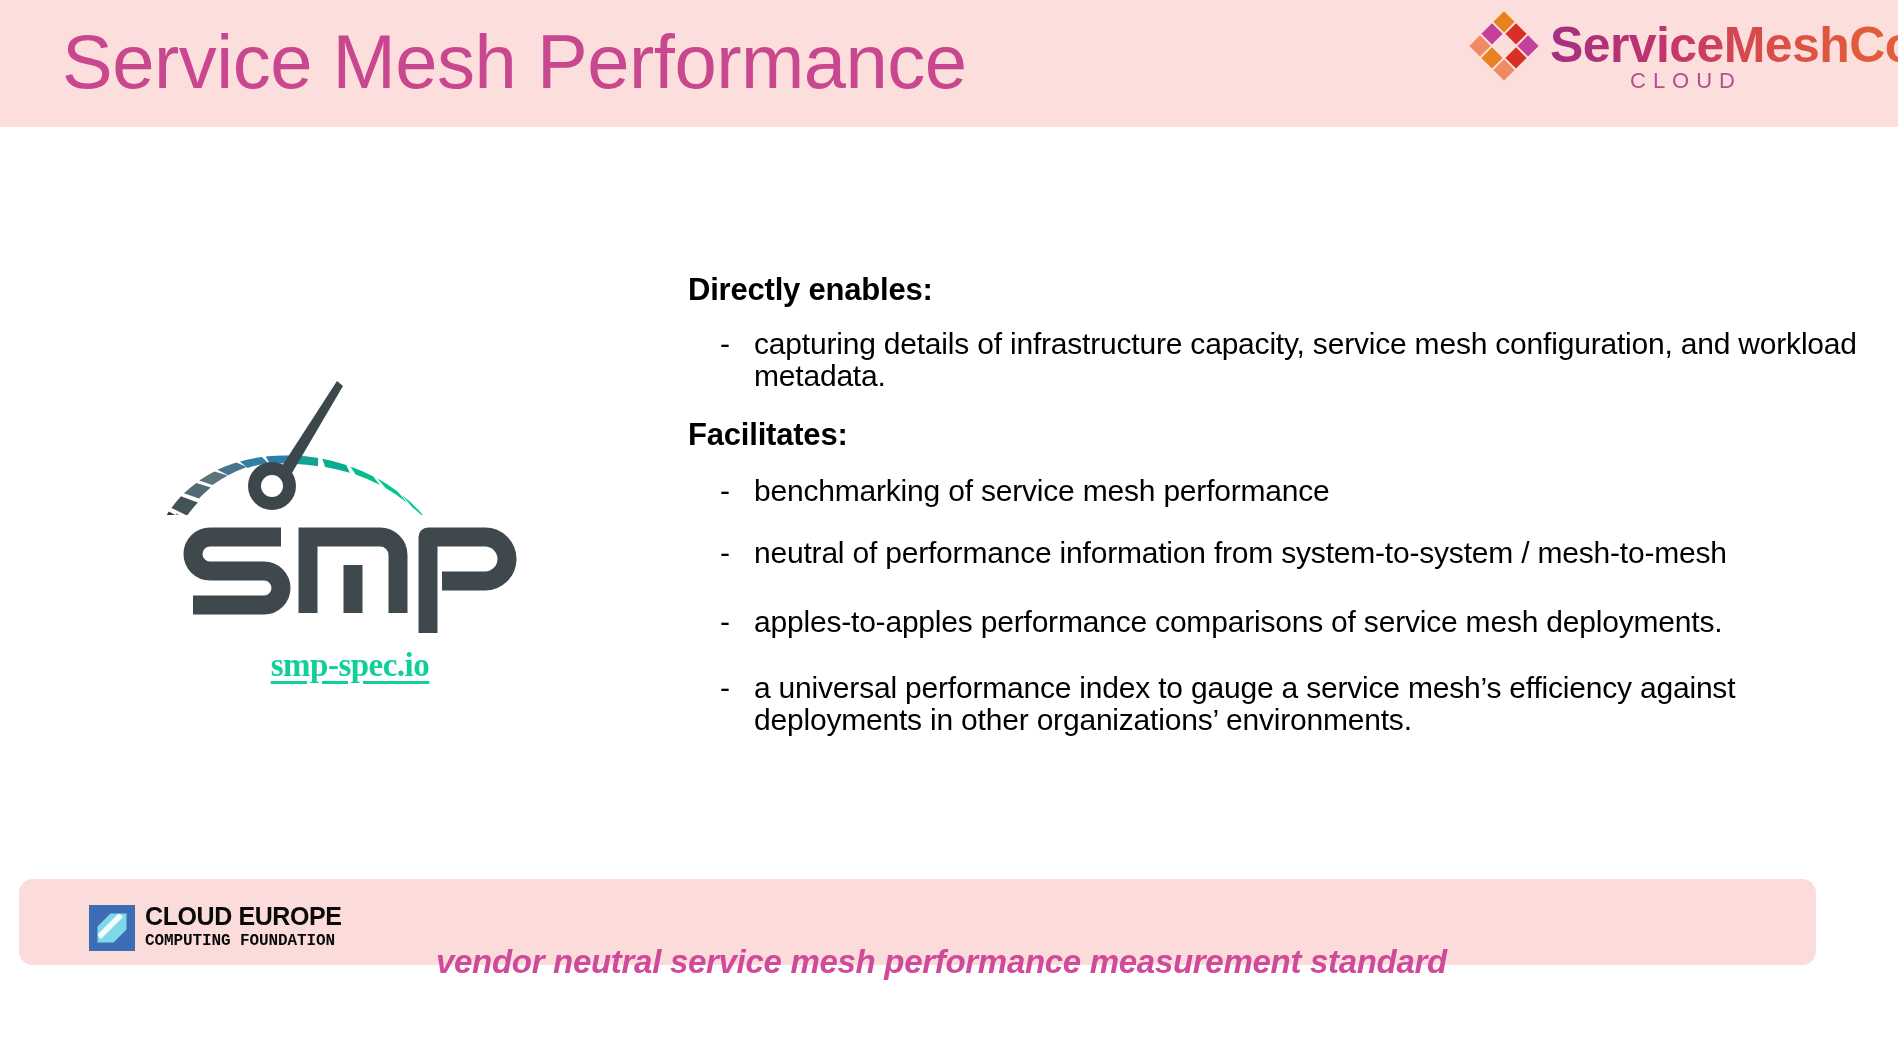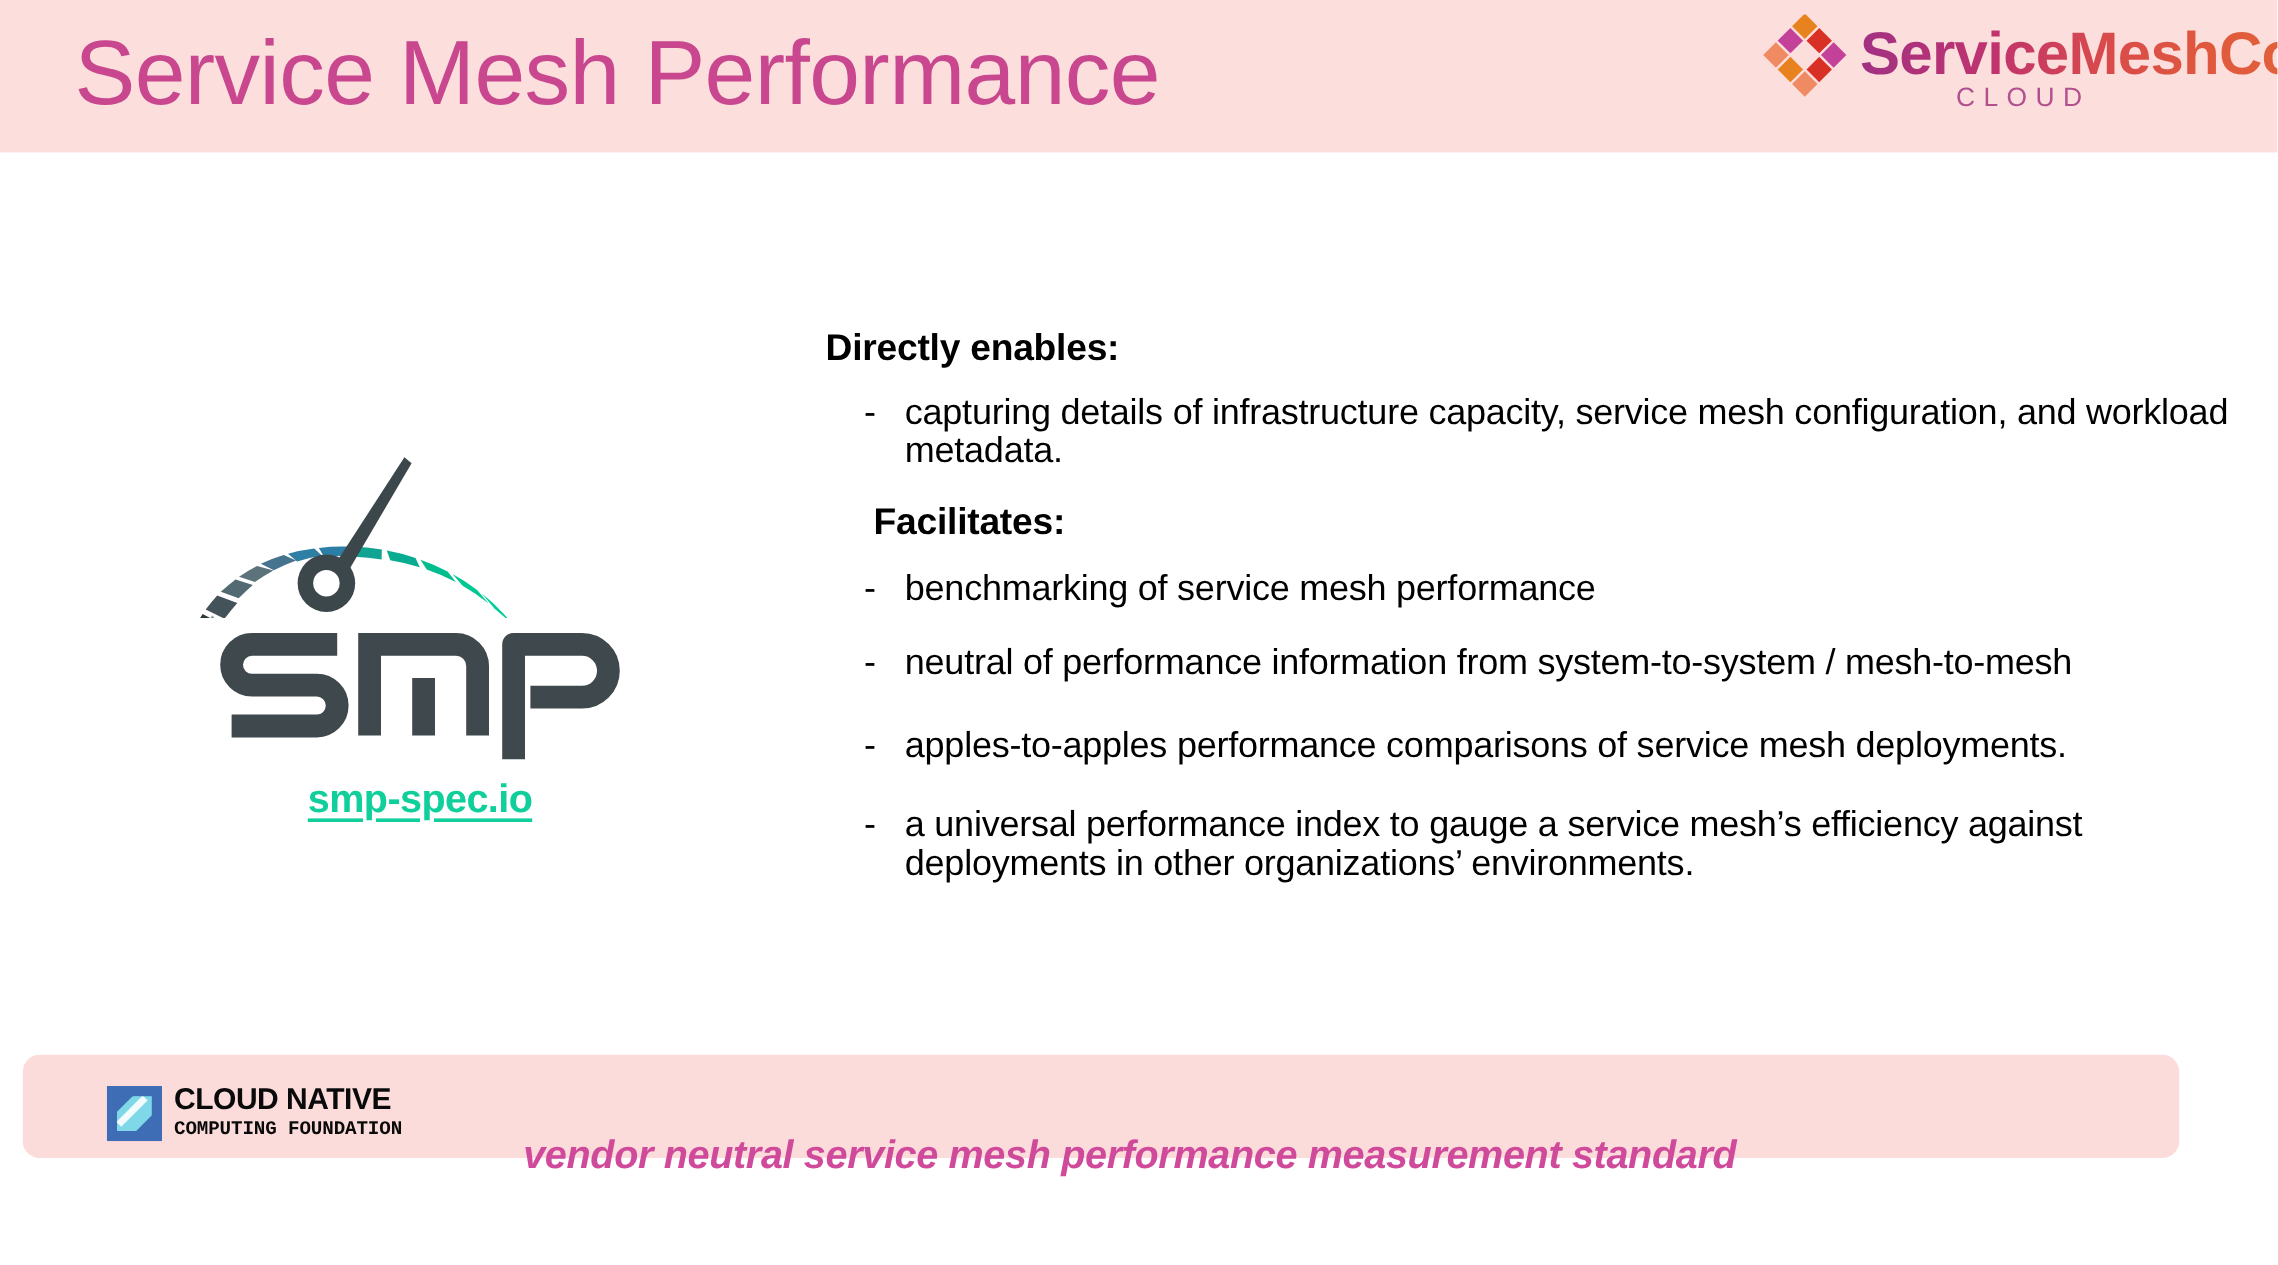--- a/index.html
+++ b/index.html
@@ -78,20 +78,21 @@
     white-space: nowrap;
   }
 
   
   .smp-block {
     position: absolute;
     left: 90px;
     top: 235px;
     width: 520px;
     height: 500px;
+    font-family: Liberation Serif, serif;
   }
   .gauge-svg {
     position: absolute;
     left: 0;
     top: 0;
   }
   .smp-word {
     position: absolute;
     left: 20px;
     top: 288px;
@@ -120,21 +121,20 @@
     width: 1190px;
   }
   .lead {
     font-size: 31px;
     font-weight: bold;
     color: #000000;
     letter-spacing: -0.2px;
   }
   .lead.second {
     margin-top: 24px;
-    margin-left: 40px;
   }
   .bullets {
     margin: 0;
     padding: 0;
     list-style: none;
   }
   .bullet {
     position: relative;
     display: flex;
     align-items: flex-start;
@@ -348,21 +348,21 @@
   <div class="cncf-logo">
     <svg class="cncf-mark" viewBox="0 0 46 46">
       <rect x="0" y="0" width="46" height="46" fill="#3e6db5"></rect>
       <rect x="7" y="7" width="32" height="32" fill="#7fd8e8"></rect>
       <path d="M 7 7 L 23 7 L 7 23 Z" fill="#3e6db5"></path>
       <path d="M 39 39 L 23 39 L 39 23 Z" fill="#3e6db5"></path>
       <path d="M 12 34 L 34 12 L 30 8 L 8 30 Z" fill="#ffffff" opacity="0.9"></path>
       <rect x="7" y="7" width="32" height="32" fill="none" stroke="#3e6db5" stroke-width="3"></rect>
     </svg>
     <div class="cncf-text">
-      <div class="cncf-line1">CLOUD NATIVE</div>
+      <div class="cncf-line1">CLOUD EUROPE</div>
       <div class="cncf-line2">COMPUTING FOUNDATION</div>
     </div>
   </div>
 
   <div class="tagline">vendor neutral service mesh performance measurement standard</div>
 
 
 </div>
 
 </body></html>

